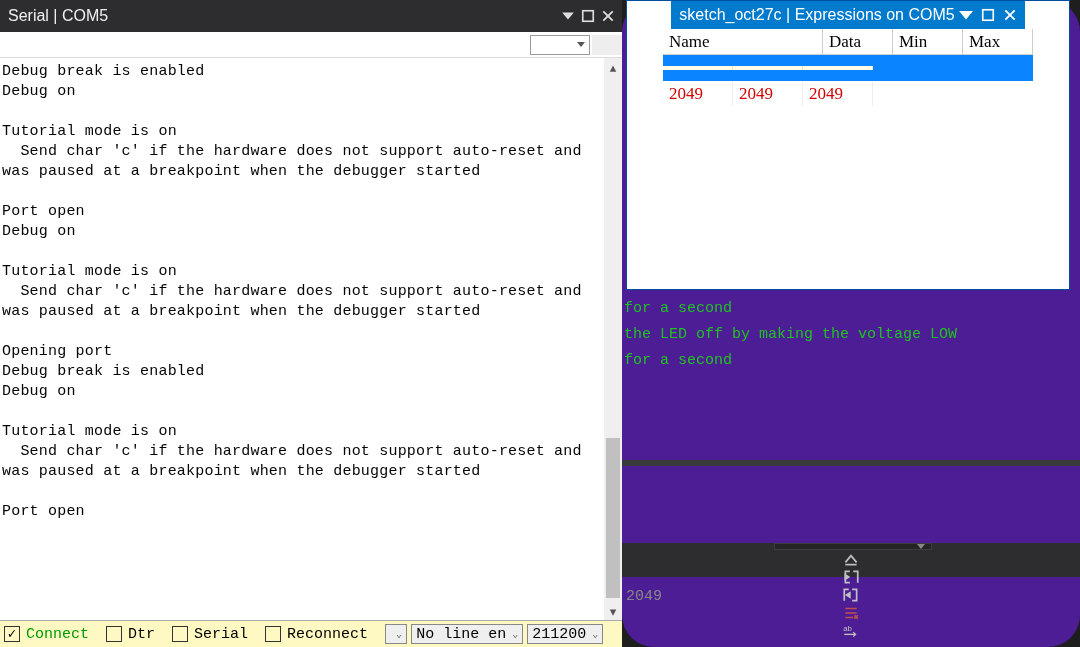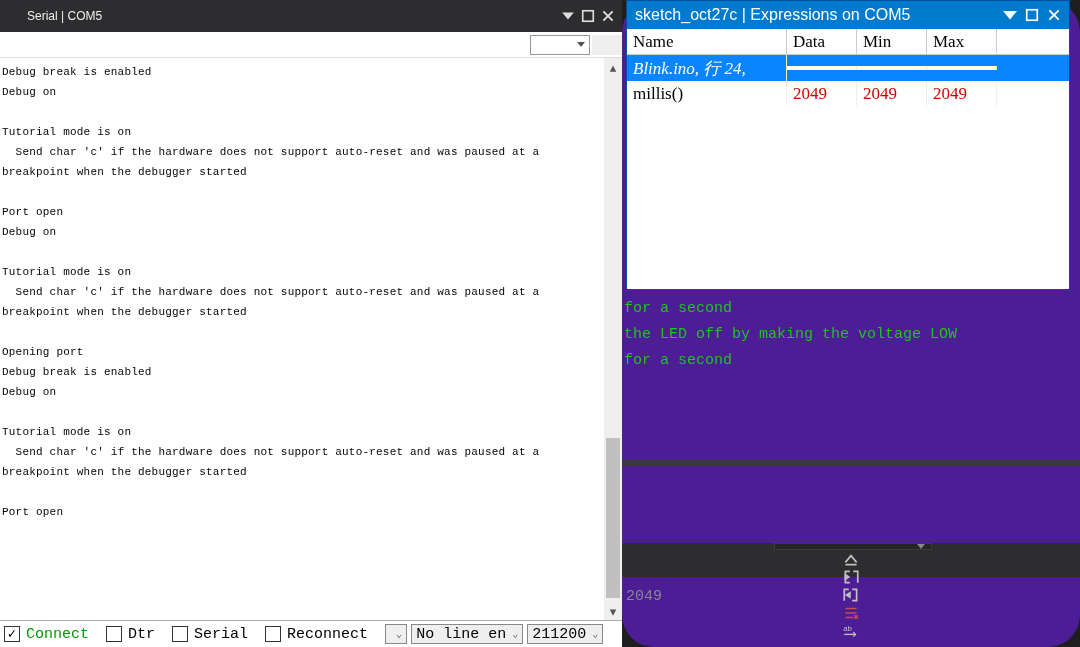--- a/index.html
+++ b/index.html
@@ -1,57 +1,57 @@
 <!DOCTYPE html>
 <html><head>
 <meta charset="utf-8">
 <style>
   * { box-sizing: border-box; margin: 0; padding: 0; }
   html, body { width: 1080px; height: 647px; overflow: hidden; font-family: "Segoe UI", Arial, sans-serif; font-size: 13px; }
   body { background: #1e1e1e; position: relative; }
 
   
   .serial-panel { position: absolute; left: 0; top: 0; width: 622px; height: 647px; background: #2d2d30; display: flex; flex-direction: column; }
-  .serial-titlebar { height: 27px; background: #2d2d30; color: #f0f0f0; display: flex; align-items: center; padding: 16px 4px; font-size: 12px; margin-left: 19px; }
+  .serial-titlebar { height: 27px; background: #2d2d30; color: #f0f0f0; display: flex; align-items: center; padding: 16px 4px; font-size: 16px; }
   .serial-titlebar .title { flex: 1; padding-left: 4px; }
   .serial-titlebar .ctrl { width: 20px; height: 20px; display: inline-flex; align-items: center; justify-content: center; color: #d0d0d0; cursor: default; }
   .serial-titlebar .ctrl svg { width: 14px; height: 14px; }
 
   .serial-dropdown-row { height: 26px; background: #fff; display: flex; align-items: center; justify-content: flex-end; border-bottom: 1px solid #ddd; }
   .serial-dropdown-row .sel { width: 60px; height: 20px; border: 1px solid #999; background: #fff; display: flex; align-items: center; justify-content: flex-end; padding-right: 4px; margin-right: 2px; }
   .serial-dropdown-row .sq { width: 30px; height: 20px; background: #eee; }
 
   .serial-body { flex: 1; background: #fff; position: relative; display: flex; }
-  .serial-text { flex: 1; padding: 4px 4px 4px 2px; font-family: "Courier New", monospace; font-size: 11px; color: #050505; white-space: pre-wrap; line-height: 20px; letter-spacing: 0.2px; overflow: hidden; }
+  .serial-text { flex: 1; padding: 4px 4px 4px 2px; font-family: "Courier New", monospace; font-size: 15px; color: #050505; white-space: pre-wrap; line-height: 20px; letter-spacing: 0.2px; overflow: hidden; }
   .serial-scroll { width: 18px; background: #efefef; position: relative; }
   .serial-scroll .up-arrow, .serial-scroll .dn-arrow { width: 18px; height: 18px; display: flex; align-items: center; justify-content: center; position: absolute; color: #555; }
   .serial-scroll .up-arrow { top: 0; }
   .serial-scroll .dn-arrow { bottom: 0; }
   .serial-scroll .thumb { position: absolute; left: 2px; width: 14px; background: #c0c0c0; }
 
-  .serial-footer { height: 27px; background: #ffffff; border-top: 1px solid #aaa; display: flex; align-items: center; padding: 0 4px; font-family: "Courier New", monospace; font-size: 15px; color: #000; gap: 4px; }
+  .serial-footer { height: 27px; background: #fef9c3; border-top: 1px solid #aaa; display: flex; align-items: center; padding: 0 4px; font-family: "Courier New", monospace; font-size: 15px; color: #000; gap: 4px; }
   .serial-footer .chk { width: 16px; height: 16px; border: 1px solid #333; display: inline-flex; align-items: center; justify-content: center; margin-right: 2px; }
   .serial-footer .chk.checked::after { content: "✓"; font-size: 14px; color: #000; line-height: 14px; }
   .serial-footer .green { color: #009a00; }
   .serial-footer .sel { border: 1px solid #888; background: #efefef; height: 20px; padding: 0 4px; display: inline-flex; align-items: center; }
   .serial-footer .sel .arr { margin-left: 6px; font-size: 10px; color: #555; }
 
   
   .code-area { position: absolute; left: 622px; top: 0; right: 0; bottom: 0; background: #4c1d95; border-radius: 32px; }
   .code-text { position: absolute; left: 0; top: 296px; right: 0; font-family: "Courier New", monospace; font-size: 15px; color: #1ec51e; line-height: 26px; padding-left: 2px; white-space: pre; }
   .code-sep { position: absolute; left: 0; right: 0; height: 6px; background: #3a3a3d; }
   .code-bottombar { position: absolute; left: 0; right: 0; bottom: 70px; height: 34px; background: #2d2d30; display: flex; align-items: center; flex-direction: column; }
   .code-bottombar .dd { width: 158px; height: 22px; background: #252526; border: 1px solid #3c3c3c; display: flex; align-items: center; justify-content: flex-end; padding-right: 6px; color: #888; margin-left: 4px; }
   .code-bottombar .sep { width: 1px; height: 22px; background: #444; margin: 0 10px; }
   .code-bottombar .ibtn { width: 26px; height: 22px; display: inline-flex; align-items: center; justify-content: center; color: #c0c0c0; }
   .code-bottombar .ibtn svg { width: 18px; height: 18px; }
   .code-lowtext { position: absolute; left: 0; bottom: 42px; font-family: "Courier New", monospace; font-size: 15px; color: #888; padding-left: 4px; }
 
   
-  .expr-panel { position: absolute; left: 626px; top: 0; width: 444px; height: 290px; background: #fff; border: 1px solid #004f9e; display: flex; flex-direction: column; }
+  .expr-panel { position: absolute; left: 626px; top: 0; width: 444px; height: 290px; background: #fff; border: 1px solid #004f9e; display: flex; flex-direction: column; align-items: center; }
   .expr-titlebar { height: 28px; background: #007acc; color: #fff; display: flex; align-items: center; font-size: 16px; padding: 0 4px; }
   .expr-titlebar .title { flex: 1; padding-left: 4px; }
   .expr-titlebar .ctrl { width: 22px; height: 22px; display: inline-flex; align-items: center; justify-content: center; }
   .expr-titlebar .ctrl svg { width: 14px; height: 14px; stroke: #fff; }
   .expr-table { flex: 1; font-family: Liberation Serif, serif; font-size: 17px; }
   .expr-head { display: flex; height: 26px; border-bottom: 1px solid #ccc; }
   .expr-head div { padding: 3px 6px; border-right: 1px solid #ccc; color: #000; }
   .col-name { width: 160px; }
   .col-data { width: 70px; }
   .col-min  { width: 70px; }
@@ -218,25 +218,23 @@
       </span>
   </div>
   <div class="expr-table">
     <div class="expr-head">
       <div class="col-name">Name</div>
       <div class="col-data">Data</div>
       <div class="col-min">Min</div>
       <div class="col-max">Max</div>
     </div>
     <div class="expr-row sel">
-      <div class="col-name">Blink.ino, 行 24,</div>
       <div class="col-data"></div>
       <div class="col-min"></div>
       <div class="col-max"></div>
     </div>
     <div class="expr-row">
-      <div class="col-name">millis()</div>
       <div class="col-data red">2049</div>
       <div class="col-min red">2049</div>
       <div class="col-max red">2049</div>
     </div>
   </div>
 </div>
 
 </body></html>

